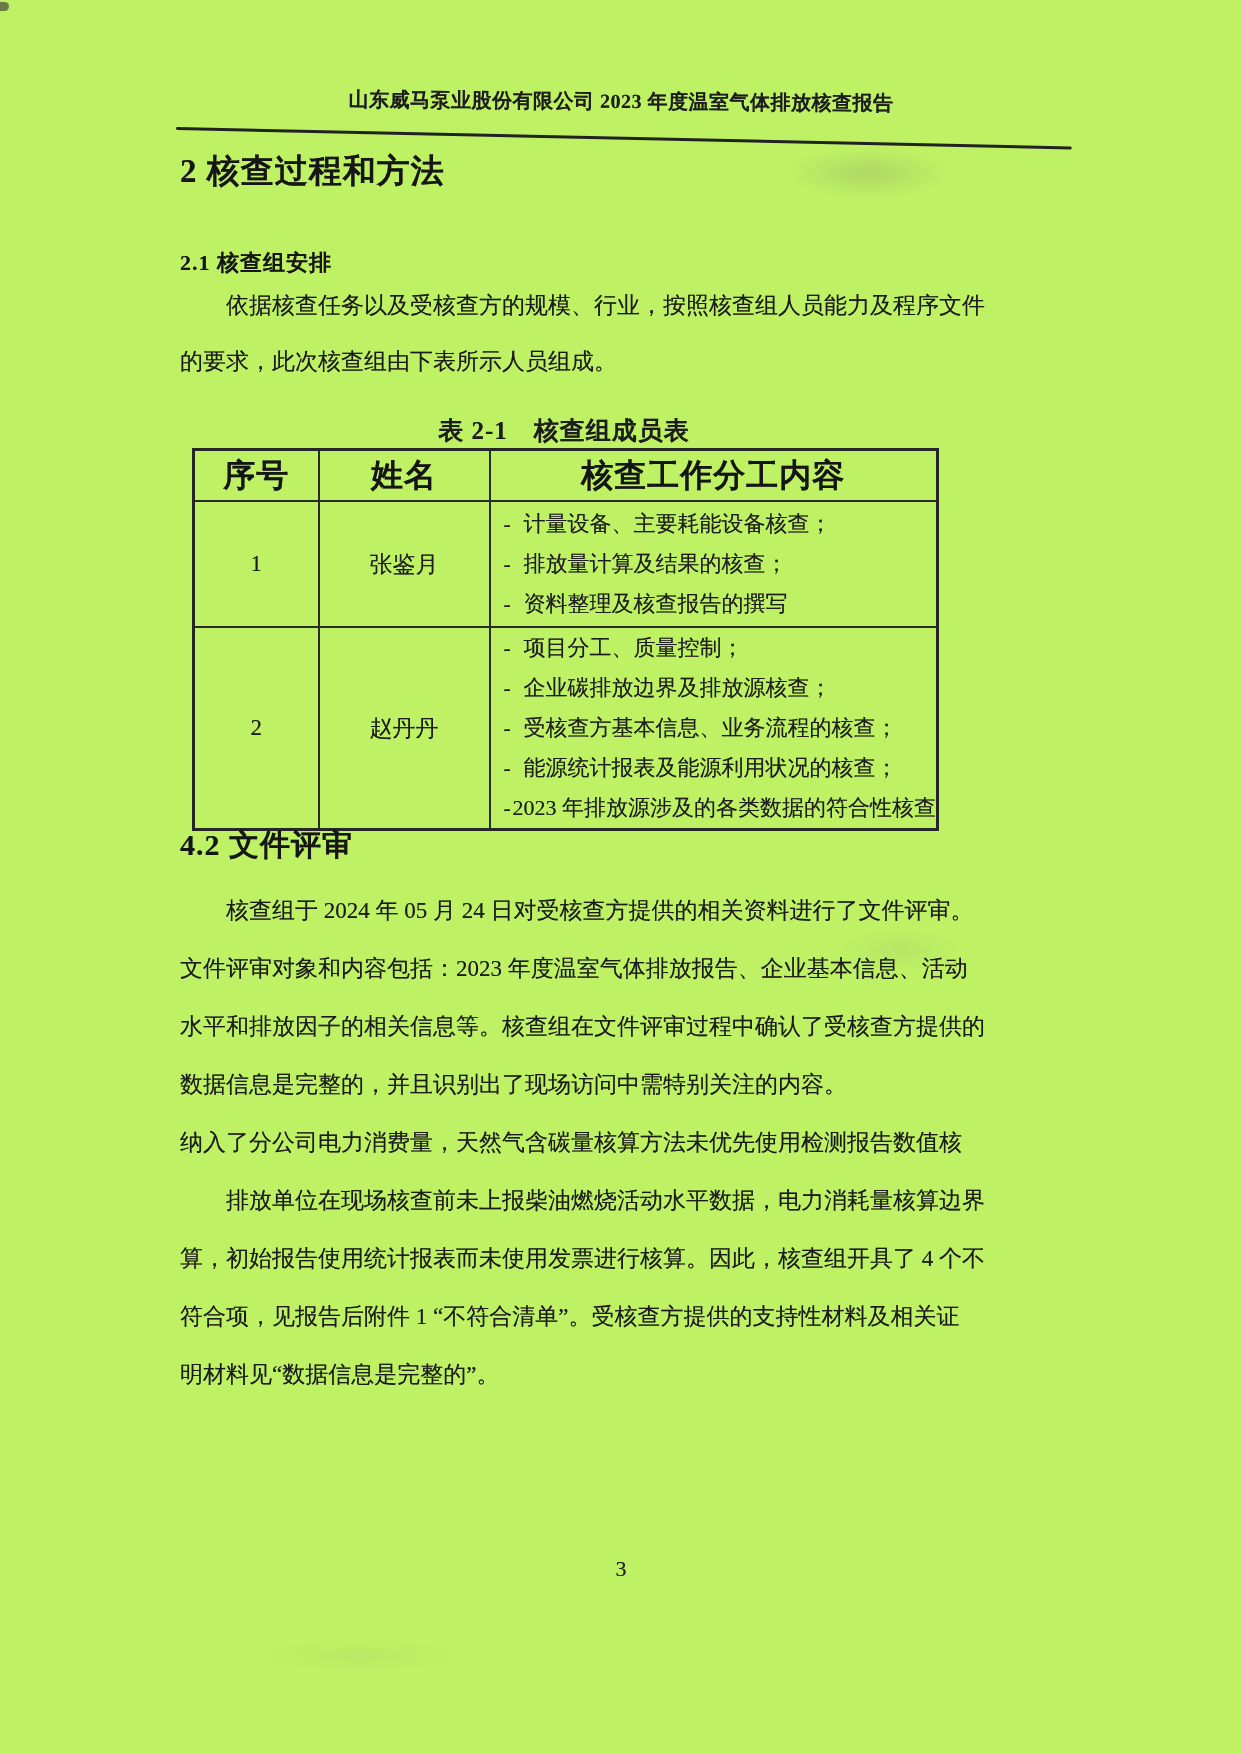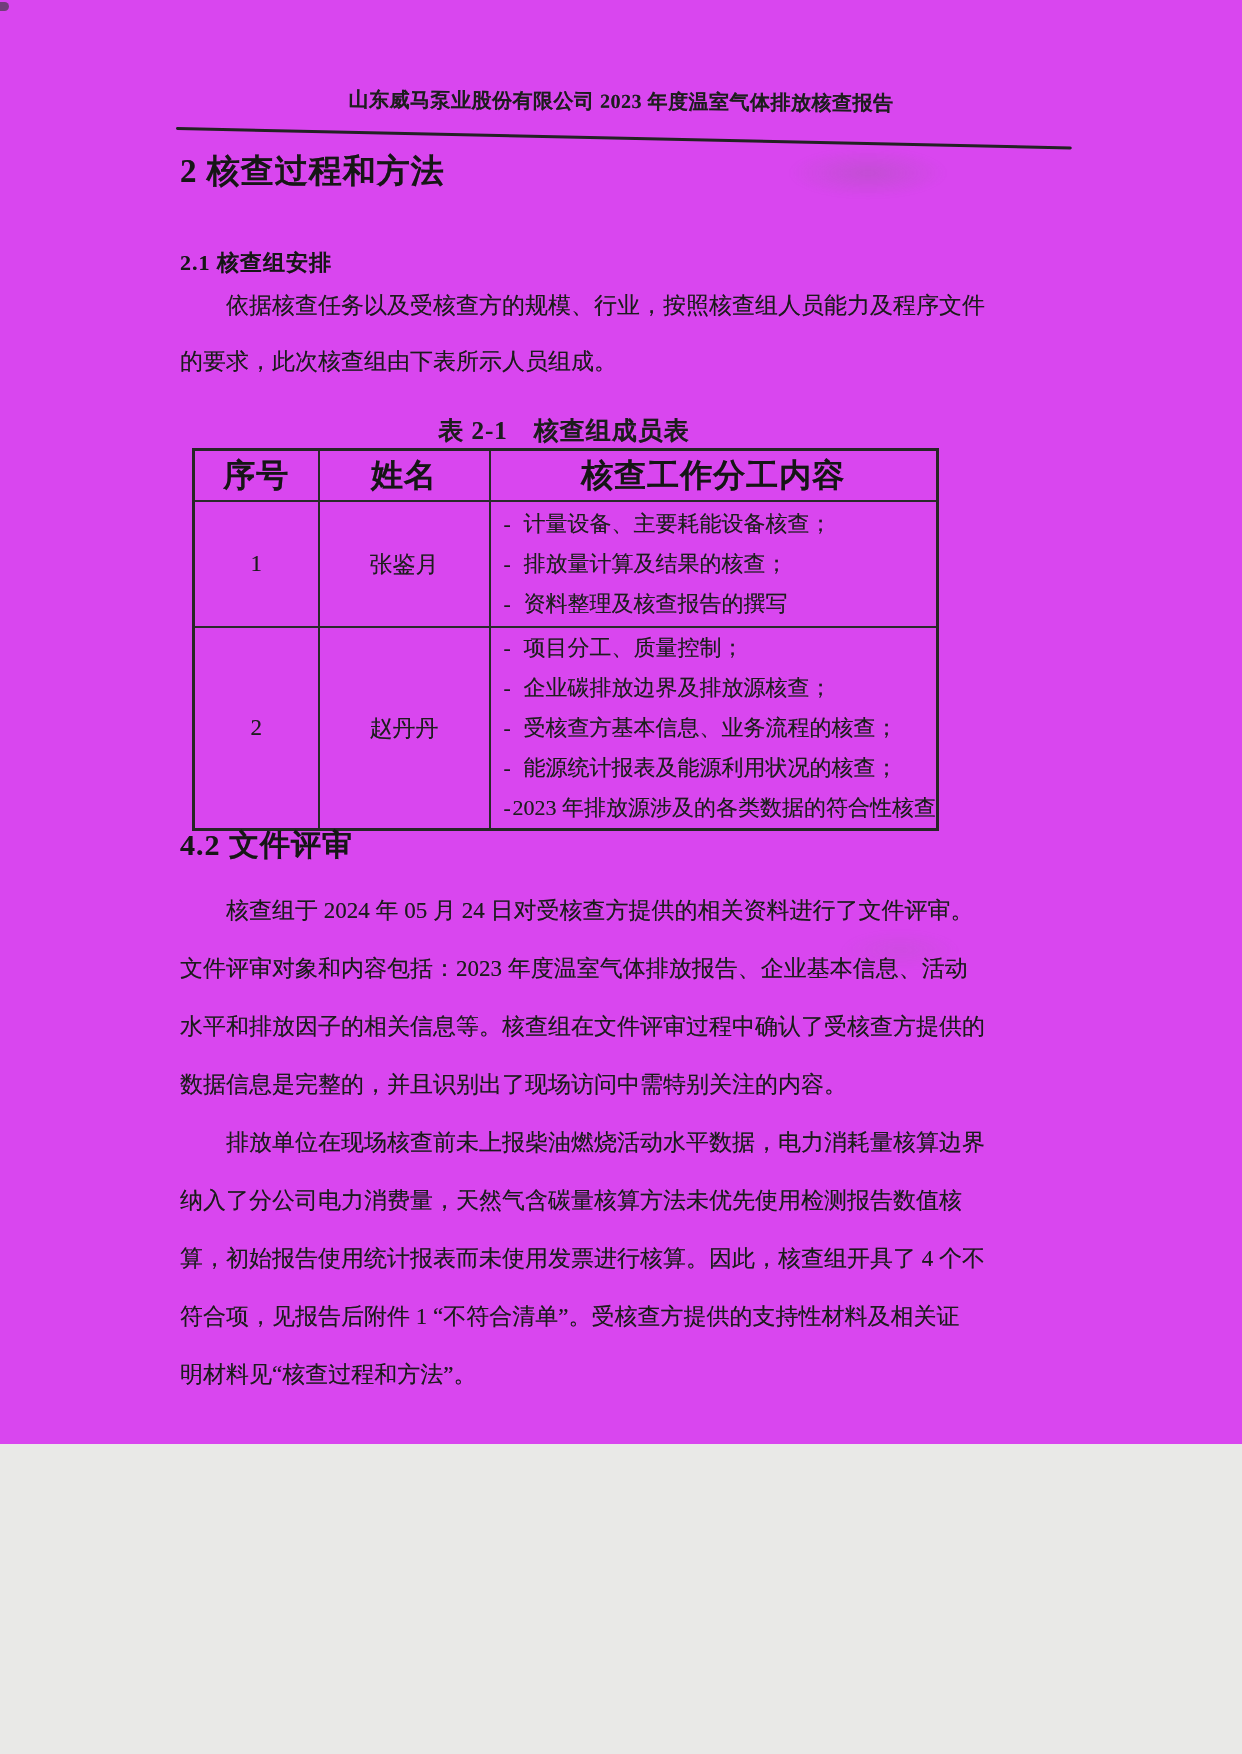--- a/index.html
+++ b/index.html
@@ -2,22 +2,22 @@
 <html><head>
 <meta charset="utf-8">
 <style>
   html,body{margin:0;padding:0;}
   body{
     width:1242px;height:1754px;
     background:#e9e9e7;
     font-family:"Liberation Serif","DejaVu Serif",serif;
   }
   .page{
-    position:relative;width:1242px;height:1444px;overflow:hidden;
-    background:#d946ef;color:#1d1d1d;
+    position:relative;width:1242px;height:1754px;overflow:hidden;
+    background:#bef264;color:#1d1d1d;
     text-shadow:0 0 0.6px rgba(40,40,40,0.55);
   }
   
   .header-title{
     position:absolute;top:88px;left:0;width:1242px;
     text-align:center;font-size:20px;font-weight:bold;letter-spacing:.5px;
     transform:rotate(.4deg);
   }
   .header-rule{
     position:absolute;top:127px;left:176px;width:896px;height:3px;
@@ -168,22 +168,22 @@
   <div class="h-sec h22">4.2 文件评审</div>
 
   <div class="para p22a">
       <div class="line first">核查组于 2024 年 05 月 24 日对受核查方提供的相关资料进行了文件评审。</div>
       <div class="line">文件评审对象和内容包括：2023 年度温室气体排放报告、企业基本信息、活动</div>
       <div class="line">水平和排放因子的相关信息等。核查组在文件评审过程中确认了受核查方提供的</div>
       <div class="line last">数据信息是完整的，并且识别出了现场访问中需特别关注的内容。</div>
     </div>
 
   <div class="para p22b">
+      <div class="line">纳入了分公司电力消费量，天然气含碳量核算方法未优先使用检测报告数值核</div>
       <div class="line first">排放单位在现场核查前未上报柴油燃烧活动水平数据，电力消耗量核算边界</div>
-      <div class="line">纳入了分公司电力消费量，天然气含碳量核算方法未优先使用检测报告数值核</div>
       <div class="line">算，初始报告使用统计报表而未使用发票进行核算。因此，核查组开具了 4 个不</div>
       <div class="line">符合项，见报告后附件 1 “不符合清单”。受核查方提供的支持性材料及相关证</div>
-      <div class="line last">明材料见“核查过程和方法”。</div>
+      <div class="line last">明材料见“数据信息是完整的”。</div>
     </div>
 
   <div class="pageno">3</div>
 
 </div>
 
 </body></html>

